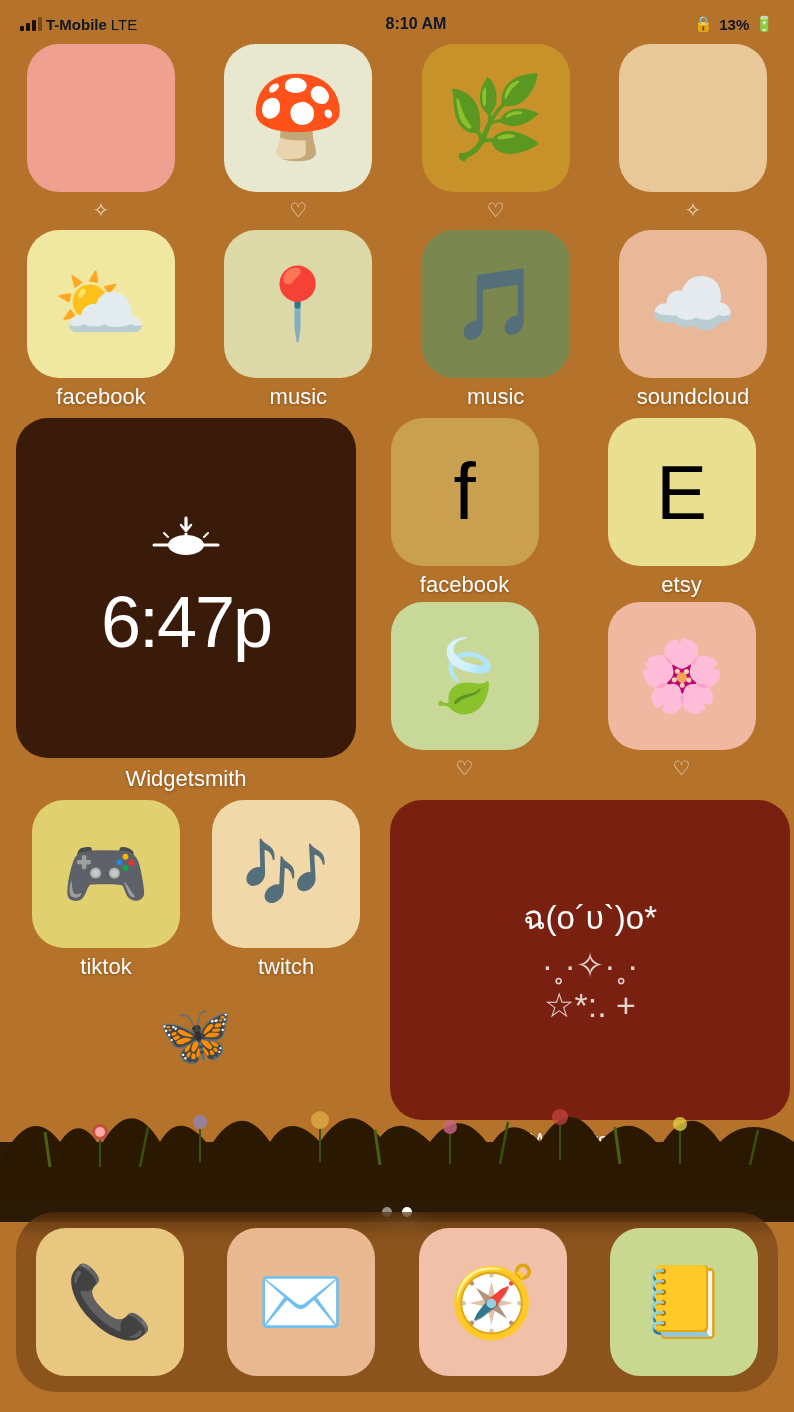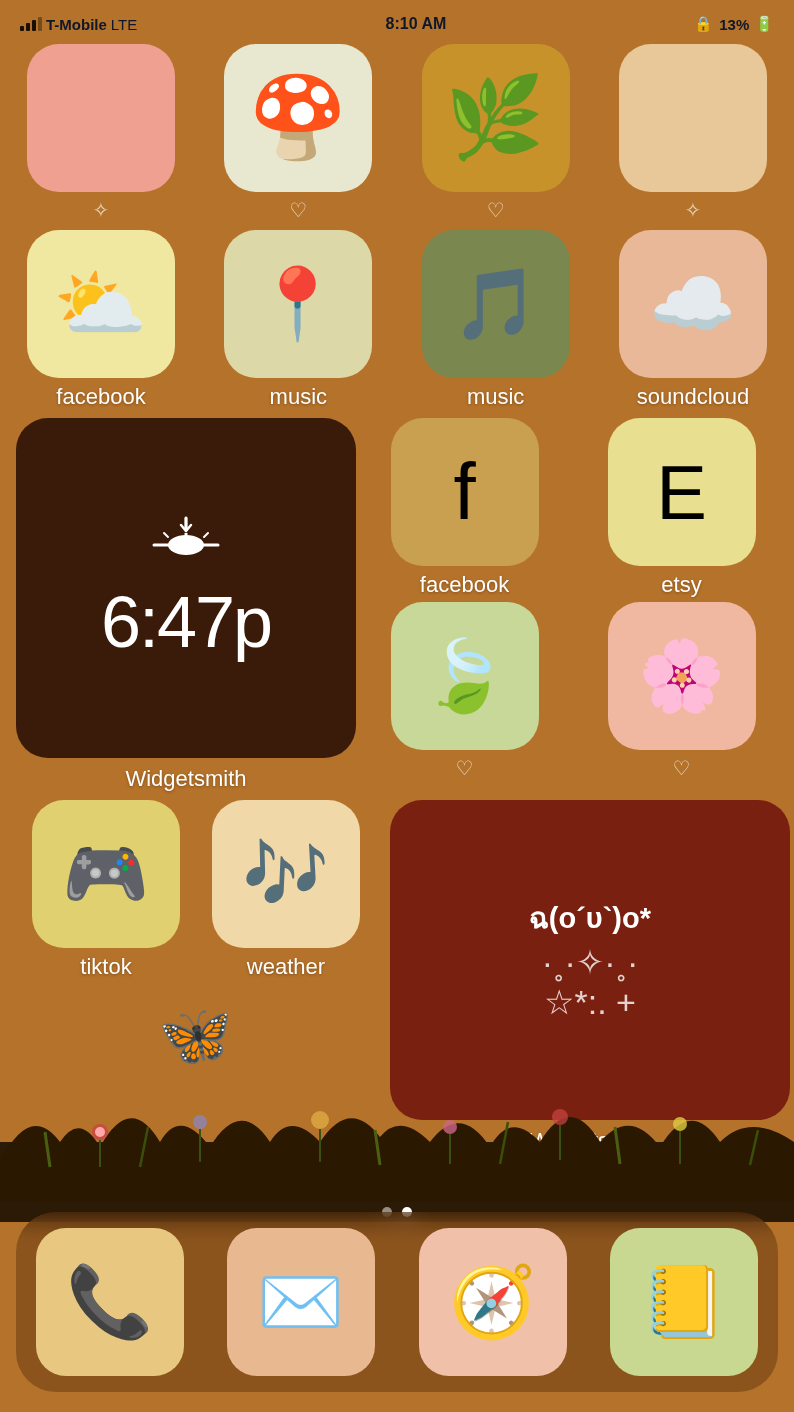--- a/index.html
+++ b/index.html
@@ -171,22 +171,22 @@
       height: 320px;
       background: #7a2010;
       border-radius: 32px;
       display: flex;
       flex-direction: column;
       align-items: center;
       justify-content: center;
       color: white;
     }
     .widget-medium-text {
-      font-size: 29px;
-      font-weight: 700;
+      font-size: 33px;
+      font-weight: 400;
       color: white;
       text-align: center;
       line-height: 1.4;
     }
     .widget-medium-sub {
       font-size: 26px;
       color: rgba(255,255,255,0.8);
       text-align: center;
       margin-top: 4px;
     }
@@ -390,21 +390,21 @@
         <div class="mini-cell">
           <div class="app-icon" style="background:#e0d070; width:148px;height:148px;">
             <span style="font-size:70px;">🎮</span>
           </div>
           <span class="app-label">tiktok</span>
         </div>
         <div class="mini-cell">
           <div class="app-icon" style="background:#f0d8a8; width:148px;height:148px;">
             <span style="font-size:70px;">🎶</span>
           </div>
-          <span class="app-label">weather</span>
+          <span class="app-label">twitch</span>
         </div>
       </div>
 
       <div style="display:flex; justify-content:center; margin-top:20px;">
         <span style="font-size:60px;">🦋</span>
       </div>
     </div>
 
     <div class="bottom-widget-cell" style="padding-left:14px;">
       <div class="widget-medium">

